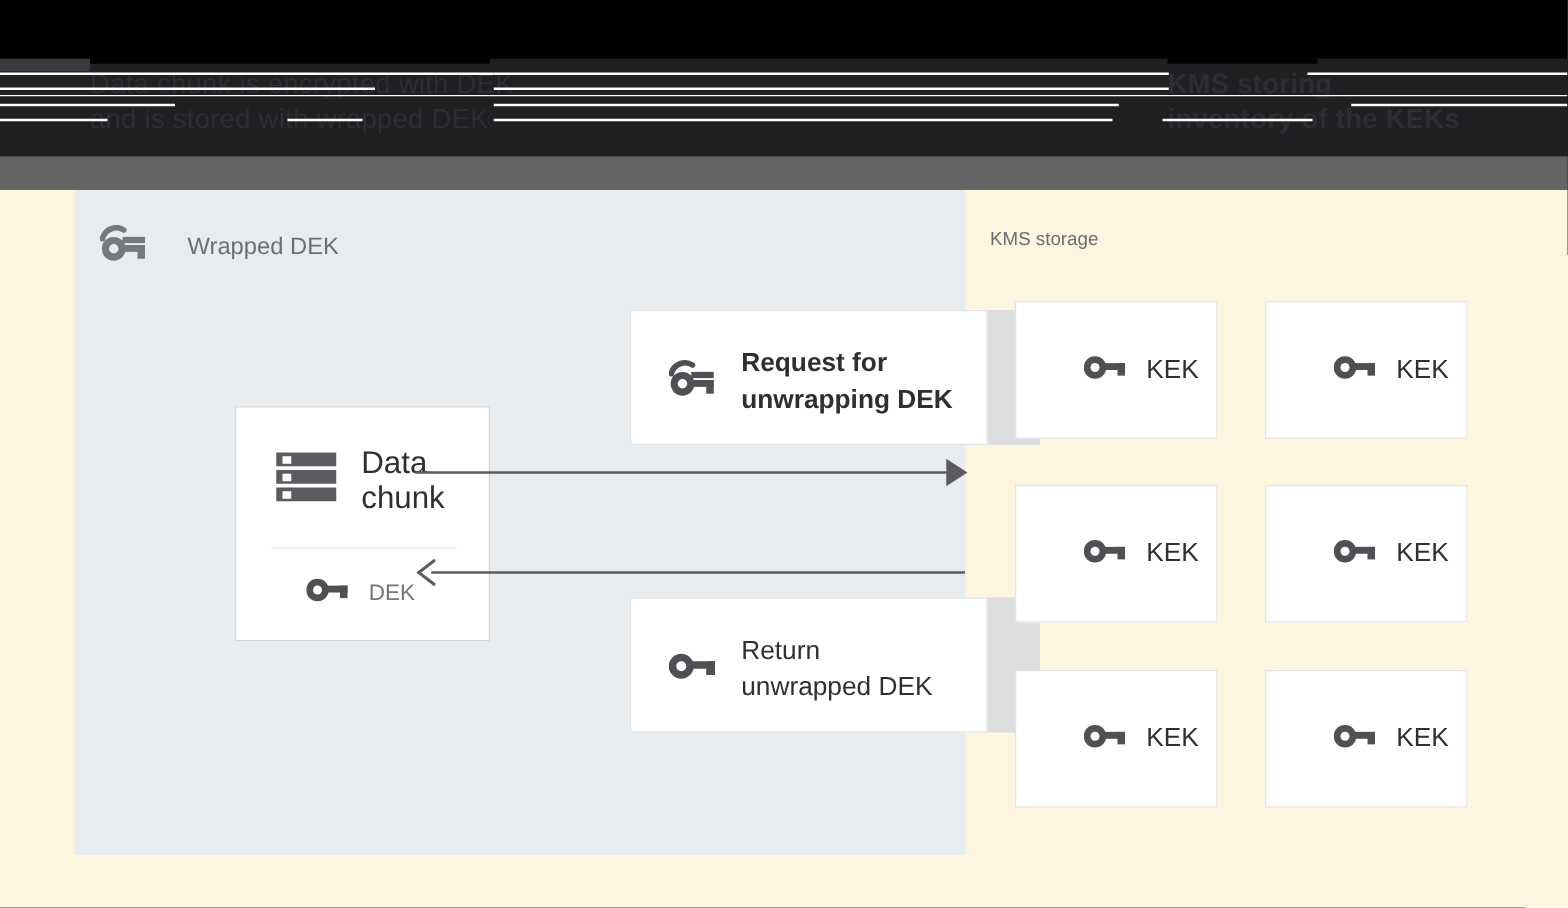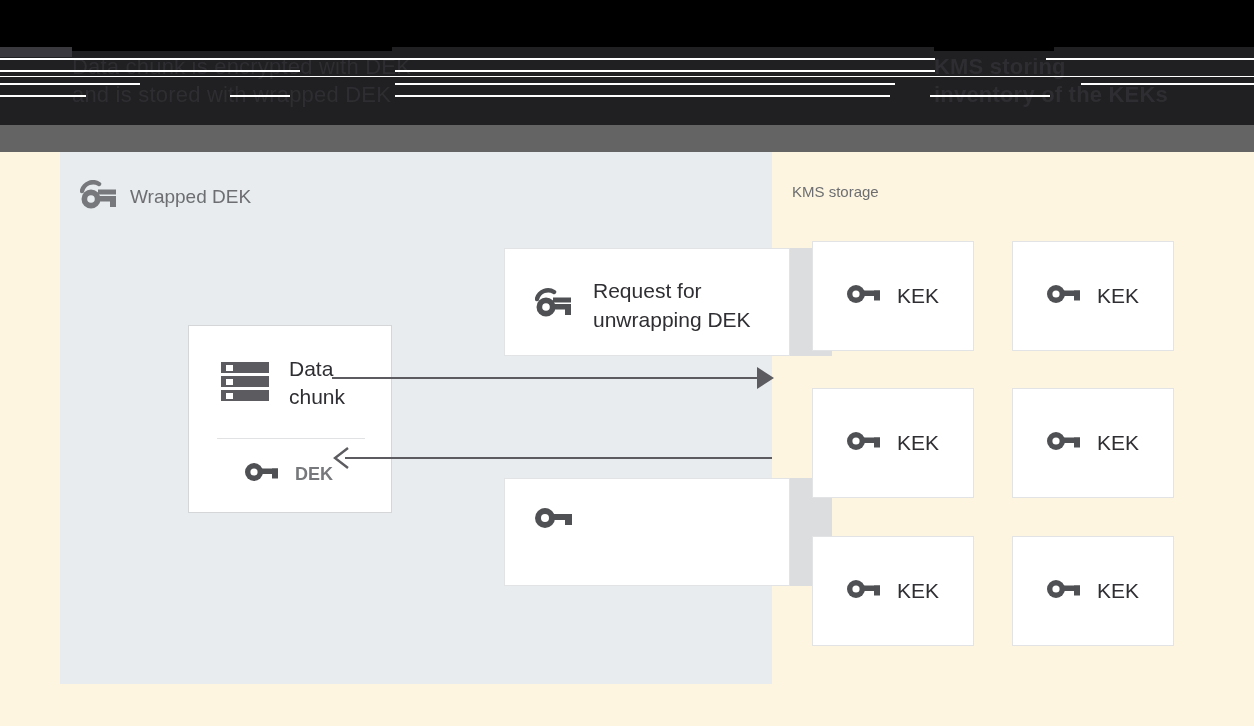--- a/index.html
+++ b/index.html
@@ -79,21 +79,21 @@
     position: absolute;
     left: 60px; top: 0px;
     width: 712px; height: 532px;
     background: #e8ecef;
   }
   .panel-header {
     position: absolute;
     left: 20px; top: 28px;
     display: flex;
     align-items: center;
-    gap: 12px;
+    gap: 32px;
   }
   .panel-header .label {
     font-size: 19px;
     color: #6d6e71;
   }
   .kms-header {
     position: absolute;
     left: 792px; top: 31px;
     font-size: 15px;
     color: #6d6e71;
@@ -109,38 +109,37 @@
     box-sizing: border-box;
   }
   .data-card .row-top {
     position: absolute;
     left: 30px; top: 29px;
     display: flex;
     align-items: center;
     gap: 18px;
   }
   .data-card .chunk-label {
-    font-size: 21px;
+    font-size: 25px;
     line-height: 28px;
     color: #2f2f33;
     white-space: pre-line;
   }
   .data-card .divider {
     position: absolute;
     left: 28px; top: 112px;
     width: 148px; height: 1px;
     background: #e1e2e4;
   }
   .data-card .row-bot {
     position: absolute;
     left: 56px; top: 135px;
     display: flex;
     align-items: center;
     gap: 16px;
-    font-weight: bold;
   }
   .data-card .dek-label {
     font-size: 18px;
     color: #77787b;
   }
 
   
   .msg-tail {
     position: absolute;
     background: #dcdddf;
@@ -196,20 +195,21 @@
     box-sizing: border-box;
   }
   .kek-box .inner {
     position: absolute;
     left: 0; top: 0;
     width: 100%; height: 100%;
     display: flex;
     align-items: center;
     justify-content: center;
     gap: 16px;
+    padding-left: 20px;
   }
   .kek-box .kek-label {
     font-size: 21px;
     color: #2f2f33;
   }
 
   .icon { display: block; flex: 0 0 auto; }
 </style>
 </head>
 <body>
@@ -283,21 +283,21 @@
             <circle cx="9" cy="11" r="3.6" fill="#ffffff"></circle>
             <rect x="16" y="7.5" width="17" height="5.5" fill="#4f5053"></rect>
             <rect x="27" y="7.5" width="6" height="10" fill="#4f5053"></rect>
           </svg>
         </span>
         <span class="dek-label">DEK</span>
       </div>
     </div>
 
     <div class="msg-tail" style="top:96px;"></div>
-    <div class="msg-card" style="top:96px;">
+    <div class="msg-card" style="top:96px;font-weight:bold;">
       <div class="inner">
         <span class="icon">
           <svg width="38" height="32" viewBox="0 0 38 32">
             <path d="M2 12 C4 4, 13 1, 19 5" stroke="#4f5053" stroke-width="4.5" fill="none" stroke-linecap="round"></path>
             <circle cx="11" cy="20" r="9.5" fill="#4f5053"></circle>
             <circle cx="11" cy="20" r="3.8" fill="#ffffff"></circle>
             <rect x="18" y="10.5" width="18" height="5" fill="#4f5053"></rect>
             <rect x="18" y="17" width="18" height="5.5" fill="#4f5053"></rect>
             <rect x="30" y="17" width="6" height="11" fill="#4f5053"></rect>
           </svg>
@@ -311,20 +311,22 @@
     <div class="msg-card" style="top:326px;">
       <div class="inner">
         <span class="icon">
           <svg width="38" height="24" viewBox="0 0 38 24">
             <circle cx="10" cy="12" r="10" fill="#4f5053"></circle>
             <circle cx="10" cy="12" r="4" fill="#ffffff"></circle>
             <rect x="18" y="8" width="19" height="6" fill="#4f5053"></rect>
             <rect x="30" y="8" width="7" height="11" fill="#4f5053"></rect>
           </svg>
         </span>
+        <span class="msg-label">Return
+unwrapped DEK</span>
       </div>
     </div>
   </div>
 
   <div class="arrow-line" style="left:332px; top:225px; width:432px;"></div>
   <div class="arrow-head-right" style="left:757px; top:215px;"></div>
 
   <div class="arrow-line" style="left:345px; top:305px; width:427px;"></div>
   <div class="arrow-head-left" style="position:absolute; left:332px; top:294px;">
     <svg width="20" height="24" viewBox="0 0 20 24">

